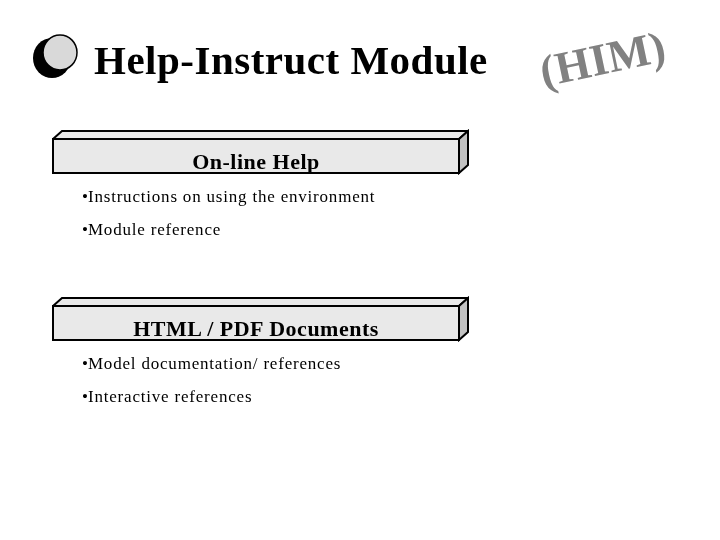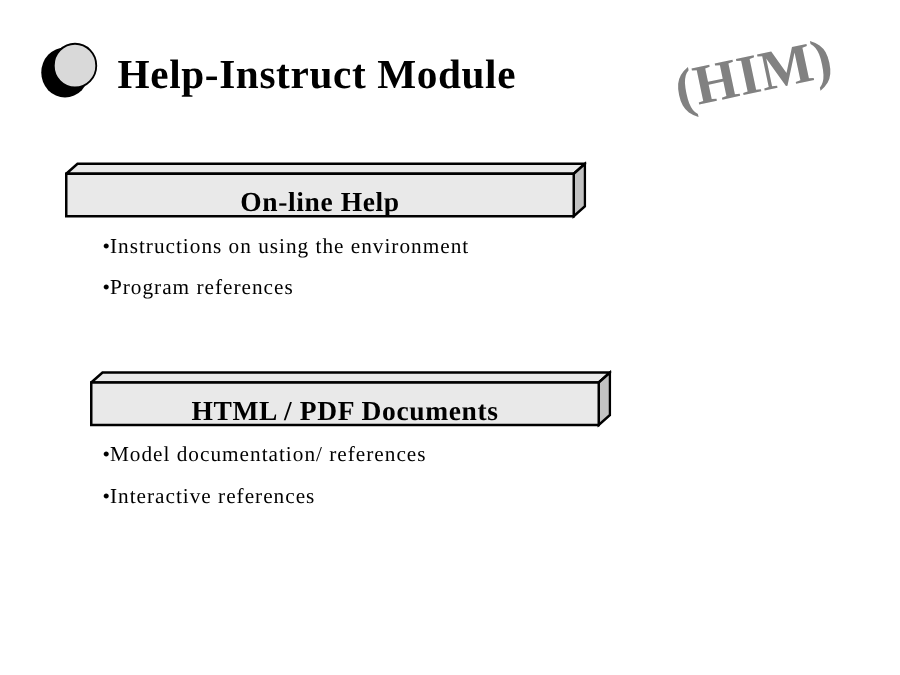--- a/index.html
+++ b/index.html
@@ -12,31 +12,31 @@
   .slide{
     position:relative; width:720px; height:540px; overflow:hidden;
     background:var(--background);
     font-family:"Liberation Serif","DejaVu Serif",serif;
     color:var(--body-text);
   }
   .logo{position:absolute; left:30px; top:33px; width:50px; height:49px;}
   .logo .shadow{fill:var(--logo-shadow);}
   .logo .ball{fill:var(--logo-fill); stroke:var(--box-border); stroke-width:1.5;}
   .title{
-    position:absolute; left:94px; top:37px; font-size:33px; line-height:46px;
+    position:absolute; left:94px; top:37px; font-size:41px; line-height:46px;
     font-weight:bold; letter-spacing:0.5px; color:var(--title-text); white-space:nowrap;
   }
   .title-suffix{
     position:absolute; left:539px; top:36px; font-size:45px; line-height:46px;
     font-weight:bold; letter-spacing:0.5px; color:var(--suffix-text);
     transform:rotate(-12deg); transform-origin:center center; white-space:nowrap;
   }
   .box3d{position:absolute; left:52px; width:417px; height:46px;}
   .box3d.box-1{top:129px;}
-  .box3d.box-2{top:296px;margin-left:20px;}
+  .box3d.box-2{top:296px;}
   .box3d svg{position:absolute; left:0; top:0; width:417px; height:46px;}
   .box3d polygon{stroke:var(--box-border); stroke-width:2; stroke-linejoin:miter;}
   .box3d .face-front{fill:var(--box-face);}
   .box3d .face-top{fill:var(--box-top);}
   .box3d .face-side{fill:var(--box-side);}
   .box-label{
     position:absolute; left:1px; top:10px; width:406px; height:46px;
     display:flex; align-items:center; justify-content:center;
     font-size:22px; font-weight:bold; letter-spacing:0.5px; color:var(--body-text);
     white-space:nowrap;
@@ -65,21 +65,21 @@
     <svg viewBox="0 0 417 46" aria-hidden="true">
       <polygon class="face-top" points="1,10 10,2 416,2 407,10"></polygon>
       <polygon class="face-side" points="407,10 416,2 416,36 407,44"></polygon>
       <polygon class="face-front" points="1,10 407,10 407,44 1,44"></polygon>
     </svg>
     <div class="box-label">On-line Help</div>
   </div>
 
   <div class="bullets list-1">
     <div class="bullet-line"><span class="marker">•</span><span>Instructions on using the environment</span></div>
-    <div class="bullet-line"><span class="marker">•</span><span>Program references</span></div>
+    <div class="bullet-line"><span class="marker">•</span><span>Module reference</span></div>
   </div>
 
   <div class="box3d box-2">
     <svg viewBox="0 0 417 46" aria-hidden="true">
       <polygon class="face-top" points="1,10 10,2 416,2 407,10"></polygon>
       <polygon class="face-side" points="407,10 416,2 416,36 407,44"></polygon>
       <polygon class="face-front" points="1,10 407,10 407,44 1,44"></polygon>
     </svg>
     <div class="box-label">HTML / PDF Documents</div>
   </div>

